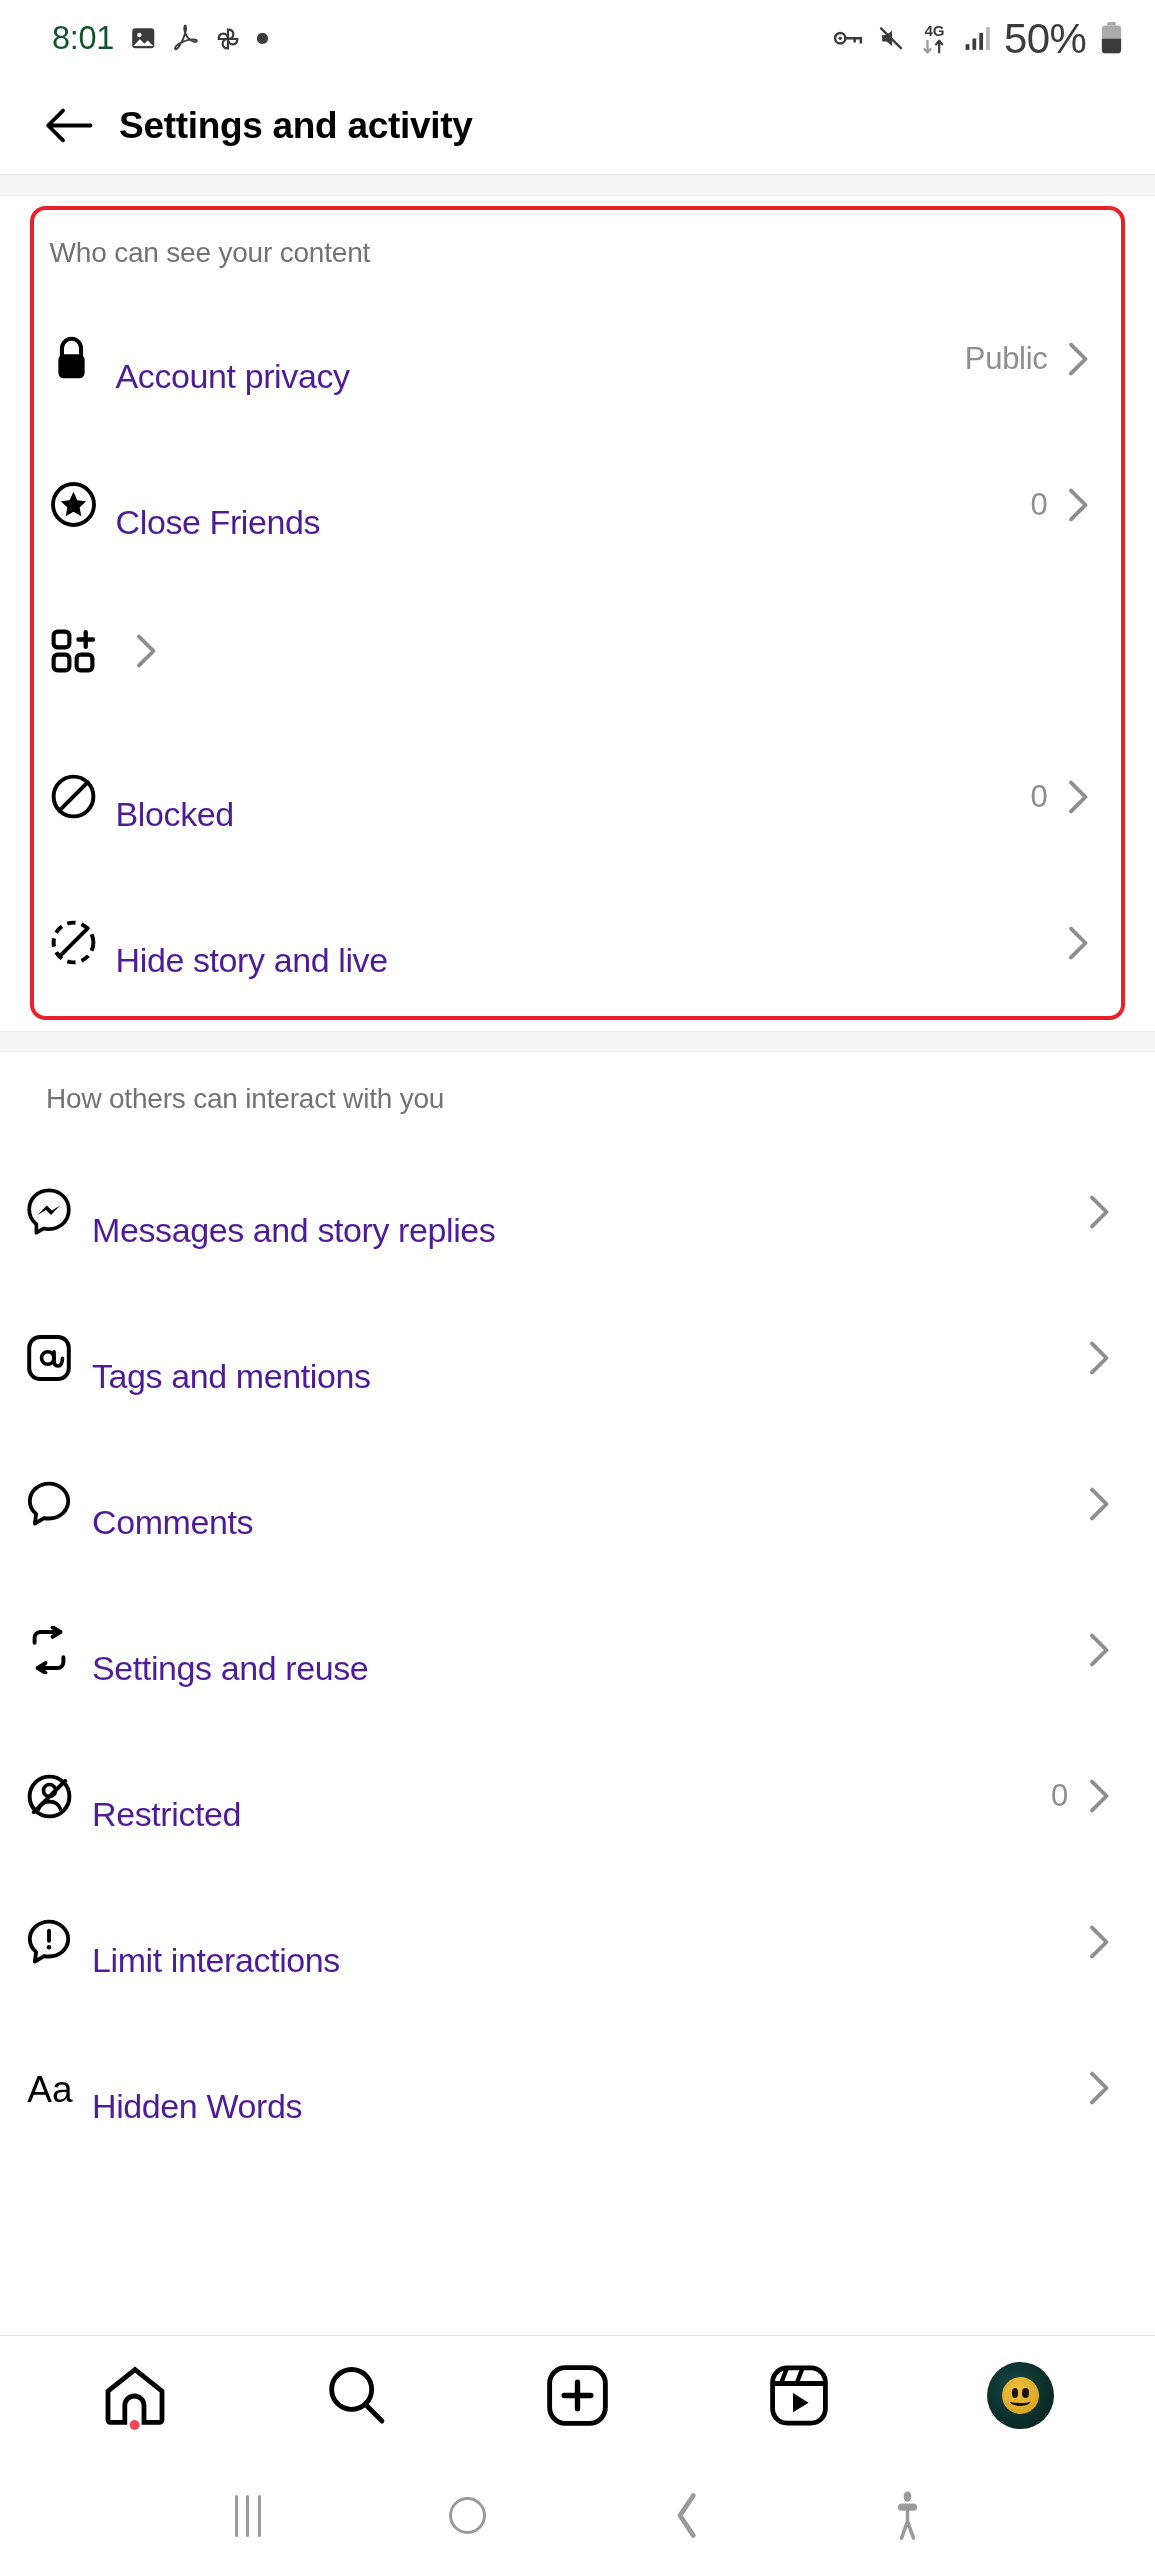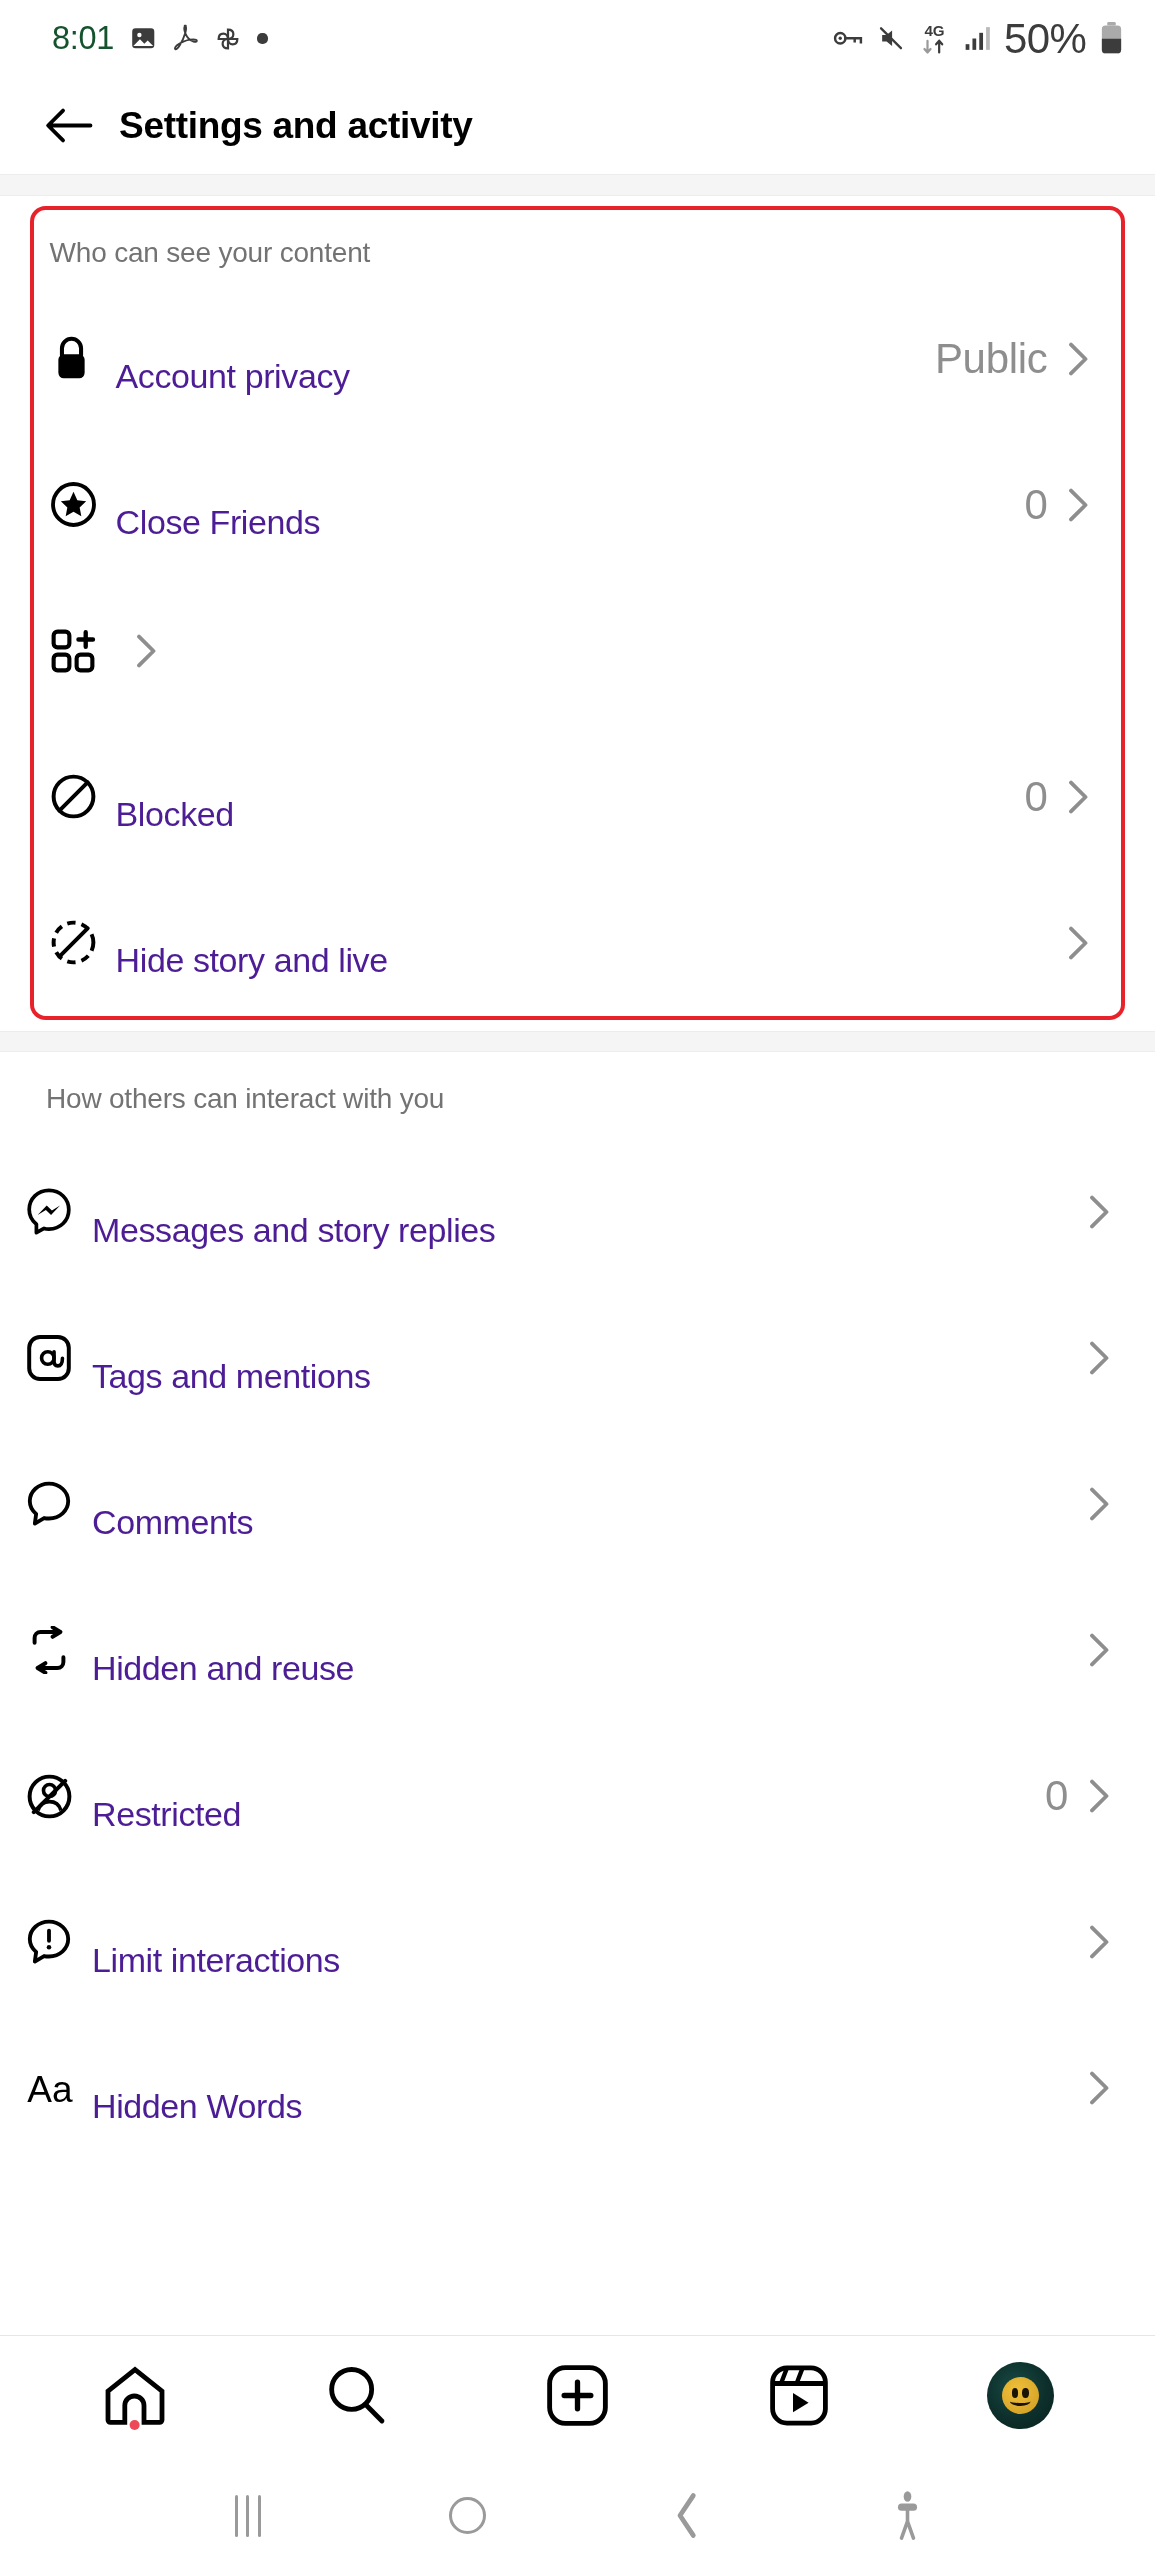--- a/index.html
+++ b/index.html
@@ -42,21 +42,21 @@
   }
   .redbox .section-title { padding-left:15.6px; padding-top:26.5px; padding-bottom:17px; }
 
   .row {
     display:flex; align-items:center; height:146px;
     padding:0 32.5px 0 15.6px; cursor:pointer;
   }
   .section > .rows .row { padding-left:26px; padding-right:46px; }
   .row-icon { width:66px; min-width:66px; display:flex; align-items:center; justify-content:flex-start; }
   .row-label { flex:1; font-size:34px; color:#4c1d95; letter-spacing:-0.4px;margin-top:36px; }
-  .row-value { font-size:42px; color:#8e8e8e; margin-right:20.5px; letter-spacing:-0.3px; }
+  .row-value { font-size:31px; color:#8e8e8e; margin-right:20.5px; letter-spacing:-0.3px; }
   .chev { width:20.5px; min-width:20.5px; display:flex; align-items:center; justify-content:center; }
 
   
   .bottomnav {
     position:absolute; left:0; right:0; bottom:121px; height:120px;
     border-top:0.6px solid #e6e6e6; background:#fff;
     display:flex; align-items:center; justify-content:space-around; padding:0 24px;
   }
   .navitem { position:relative; display:flex; flex-direction:column; align-items:center; justify-content:center; width:96px; height:96px; cursor:pointer; }
   .nav-badge { position:absolute; bottom:13.2px; left:50%; transform:translateX(-50%); width:10.8px; height:10.8px; border-radius:50%; background:#ed4956; }
@@ -294,21 +294,21 @@
 
       <div class="row">
         <span class="row-icon">
           <svg width="46" height="48" viewBox="0 0 38 40">
             <path d="M7 14V10a5 5 0 0 1 5-5h16" fill="none" stroke="#000" stroke-width="3.3" stroke-linecap="round"></path>
             <path d="M22 1l6.5 4L22 9" fill="none" stroke="#000" stroke-width="3.3" stroke-linecap="round" stroke-linejoin="round"></path>
             <path d="M31 26v4a5 5 0 0 1-5 5H10" fill="none" stroke="#000" stroke-width="3.3" stroke-linecap="round"></path>
             <path d="M16 31l-6.5 4 6.5 4" fill="none" stroke="#000" stroke-width="3.3" stroke-linecap="round" stroke-linejoin="round"></path>
           </svg>
         </span>
-        <span class="row-label">Hidden and reuse</span>
+        <span class="row-label">Settings and reuse</span>
         <span class="row-value"></span>
         <span class="chev">
           <svg width="20.5" height="34" viewBox="0 0 17 28">
               <path d="M2.5 2l12 12-12 12" fill="none" stroke="#8e8e8e" stroke-width="3.2" stroke-linecap="round" stroke-linejoin="round"></path>
             </svg>
         </span>
       </div>
 
       <div class="row">
         <span class="row-icon">

